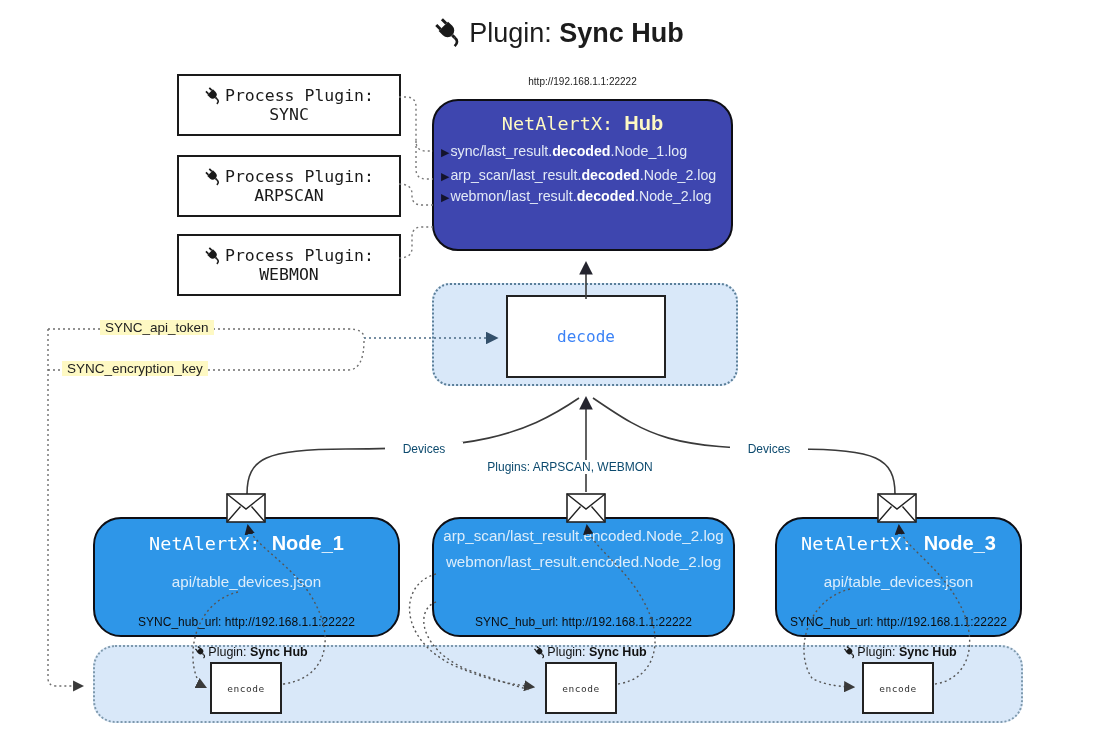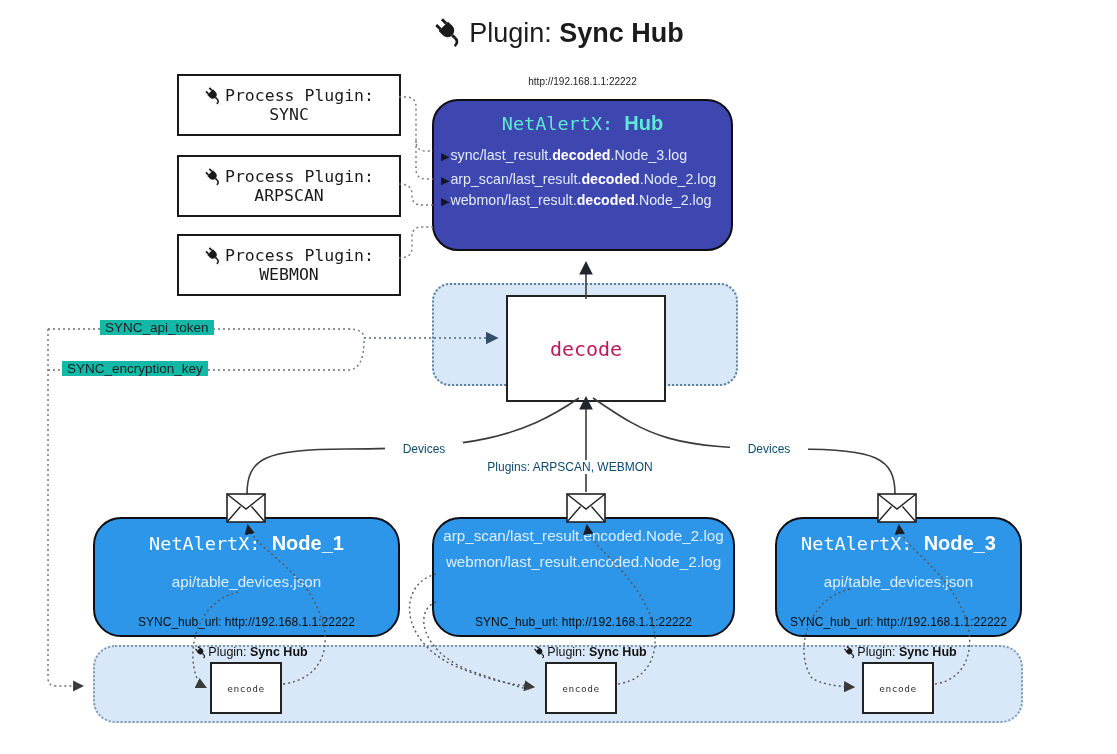--- a/index.html
+++ b/index.html
@@ -18,37 +18,37 @@
   .proc{left:177px;width:220px;height:58px;border:2px solid #1a1a1a;background:#fff;
         display:flex;flex-direction:column;align-items:center;justify-content:center;
         font-size:16.5px;color:#1a1a1a;z-index:2;}
   .proc .l1{display:flex;align-items:center;gap:2px;}
   .proc .plug{width:19px;height:19px;}
 
   
   .hub-url{left:432px;top:76px;width:301px;text-align:center;font-size:10px;color:#222;z-index:2;}
   .hub{left:432px;top:99px;width:301px;height:152px;border-radius:26px;
        background:var(--hub-fill);border:2.2px solid #0e0e14;box-sizing:border-box;z-index:2;}
-  .hub-title{text-align:center;margin-top:11px;color:#5eead4;}
+  .hub-title{text-align:center;margin-top:11px;color:#fef9c3;}
   .hub-title .brand{font-size:18.5px;}
   .hub-title b{font-size:20px;font-weight:700;}
   .hub-log{padding-left:7px;font-size:14.2px;color:#e3eaf6;line-height:1;white-space:nowrap;}
   .hub-log b{color:#fff;font-weight:700;}
   .hub-log .tri{color:#14142c;font-size:11px;margin-right:1px;}
   .hl1{margin-top:9px;} .hl2{margin-top:13px;} .hl3{margin-top:10px;} .hl4{margin-top:7px;}
 
   
   .decode-panel{left:432px;top:283px;width:306px;height:103px;border-radius:18px;
         background:var(--panel-fill);border:2px dotted var(--slate);box-sizing:border-box;z-index:2;}
-  .decode-box{left:506px;top:295px;width:160px;height:107px;background:#fff;border:2.2px solid #222;
+  .decode-box{left:506px;top:295px;width:160px;height:83px;background:#fff;border:2.2px solid #222;
         box-sizing:border-box;display:flex;align-items:center;justify-content:center;
-        font-size:20px;color:#be185d;z-index:2;}
-
-  
-  .line-label{background:#14b8a6;padding:0 5px;font-size:13.5px;color:#222;z-index:4;white-space:nowrap;}
+        font-size:16px;color:#3b82f6;z-index:2;}
+
+  
+  .line-label{background:#fef9c3;padding:0 5px;font-size:13.5px;color:#222;z-index:4;white-space:nowrap;}
 
   
   .edge-label{background:#fff;padding:0 4px;font-size:12px;color:#0c4a6e;text-align:center;z-index:4;white-space:nowrap;}
 
   
   .node{border-radius:28px;background:var(--node-fill);border:2.2px solid #0e0e14;
         box-sizing:border-box;z-index:2;top:517px;height:120px;}
   .node-title{text-align:center;margin-top:13px;color:#fff;white-space:nowrap;}
   .node-title .brand{font-size:18.5px;}
   .node-title b{font-size:20px;font-weight:700;}
@@ -171,21 +171,21 @@
           </g>
         </svg>
         <span>Process Plugin:</span>
       </div>
     <div>WEBMON</div>
   </div>
 
   <div class="abs hub-url">http://192.168.1.1:22222</div>
   <div class="abs hub">
     <div class="hub-title"><span class="brand mono">NetAlertX: </span><b>Hub</b></div>
-    <div class="hub-log hl2"><span class="tri">▶</span><span>sync/last_result.</span><b>decoded</b><span>.Node_3.log</span></div>
+    <div class="hub-log hl1"><span class="tri">▶</span><span>sync/last_result.</span><b>decoded</b><span>.Node_1.log</span></div>
     <div class="hub-log hl3"><span class="tri">▶</span><span>arp_scan/last_result.</span><b>decoded</b><span>.Node_2.log</span></div>
     <div class="hub-log hl4"><span class="tri">▶</span><span>webmon/last_result.</span><b>decoded</b><span>.Node_2.log</span></div>
   </div>
 
   <div class="abs decode-panel"></div>
   <div class="abs decode-box mono">decode</div>
 
   <div class="abs line-label" style="left:100px;top:320px;">SYNC_api_token</div>
   <div class="abs line-label" style="left:62px;top:361px;">SYNC_encryption_key</div>
 

